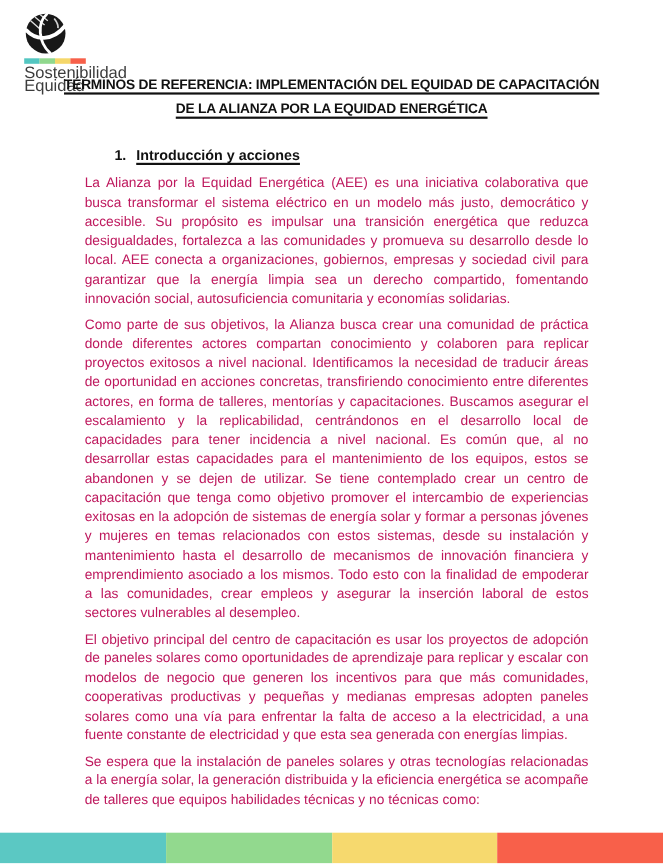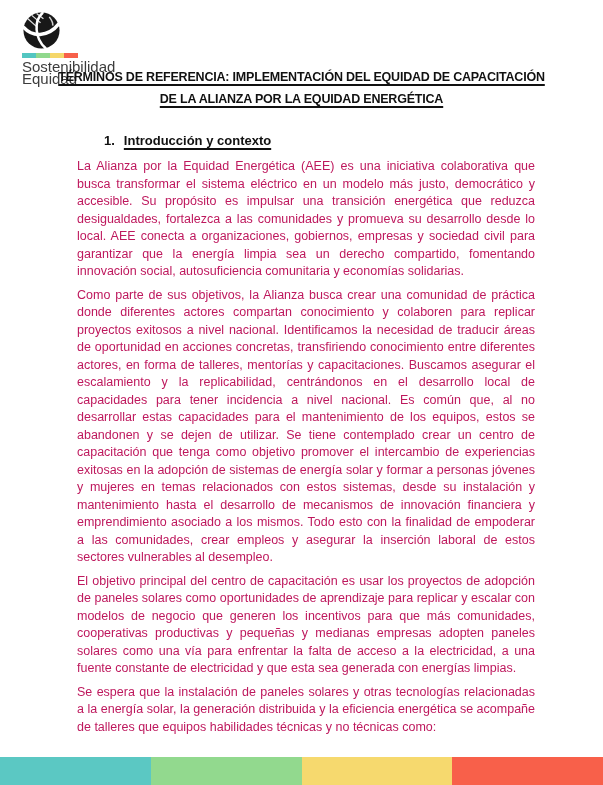--- a/index.html
+++ b/index.html
@@ -123,21 +123,21 @@
       <div>Equidad</div>
     </div>
   </div>
 
   <div class="doc-title">
     <span class="t-line">TÉRMINOS DE REFERENCIA: IMPLEMENTACIÓN DEL EQUIDAD DE CAPACITACIÓN</span><br>
     <span class="t-line">DE LA ALIANZA POR LA EQUIDAD ENERGÉTICA</span>
   </div>
 
   <div class="section-heading">
-    <span class="num">1.</span><span class="txt">Introducción y contexto</span>
+    <span class="num">1.</span><span class="txt">Introducción y acciones</span>
   </div>
 
   <div class="doc-body">
       <p class="para">La Alianza por la Equidad Energética (AEE) es una iniciativa colaborativa que busca transformar el sistema eléctrico en un modelo más justo, democrático y accesible. Su propósito es impulsar una transición energética que reduzca desigualdades, fortalezca a las comunidades y promueva su desarrollo desde lo local. AEE conecta a organizaciones, gobiernos, empresas y sociedad civil para garantizar que la energía limpia sea un derecho compartido, fomentando innovación social, autosuficiencia comunitaria y economías solidarias.</p>
       <p class="para">Como parte de sus objetivos, la Alianza busca crear una comunidad de práctica donde diferentes actores compartan conocimiento y colaboren para replicar proyectos exitosos a nivel nacional. Identificamos la necesidad de traducir áreas de oportunidad en acciones concretas, transfiriendo conocimiento entre diferentes actores, en forma de talleres, mentorías y capacitaciones. Buscamos asegurar el escalamiento y la replicabilidad, centrándonos en el desarrollo local de capacidades para tener incidencia a nivel nacional. Es común que, al no desarrollar estas capacidades para el mantenimiento de los equipos, estos se abandonen y se dejen de utilizar. Se tiene contemplado crear un centro de capacitación que tenga como objetivo promover el intercambio de experiencias exitosas en la adopción de sistemas de energía solar y formar a personas jóvenes y mujeres en temas relacionados con estos sistemas, desde su instalación y mantenimiento hasta el desarrollo de mecanismos de innovación financiera y emprendimiento asociado a los mismos. Todo esto con la finalidad de empoderar a las comunidades, crear empleos y asegurar la inserción laboral de estos sectores vulnerables al desempleo.</p>
       <p class="para">El objetivo principal del centro de capacitación es usar los proyectos de adopción de paneles solares como oportunidades de aprendizaje para replicar y escalar con modelos de negocio que generen los incentivos para que más comunidades, cooperativas productivas y pequeñas y medianas empresas adopten paneles solares como una vía para enfrentar la falta de acceso a la electricidad, a una fuente constante de electricidad y que esta sea generada con energías limpias.</p>
       <p class="para">Se espera que la instalación de paneles solares y otras tecnologías relacionadas a la energía solar, la generación distribuida y la eficiencia energética se acompañe de talleres que equipos habilidades técnicas y no técnicas como:</p>
     </div>
 
   <div class="footer-bar">

